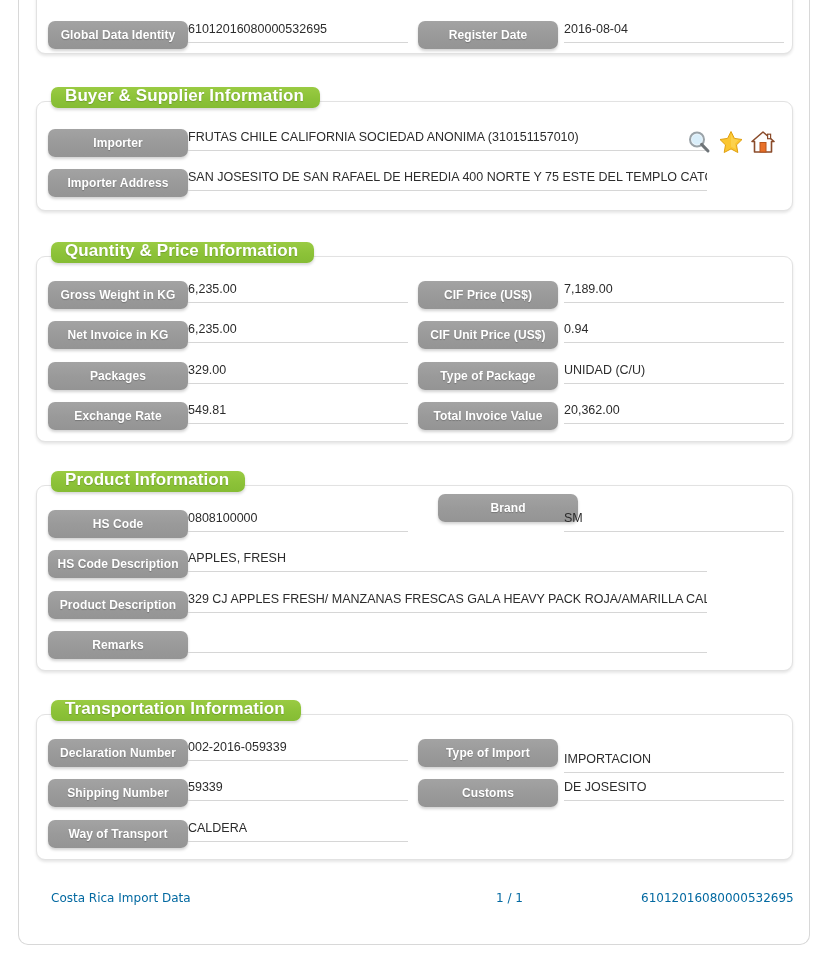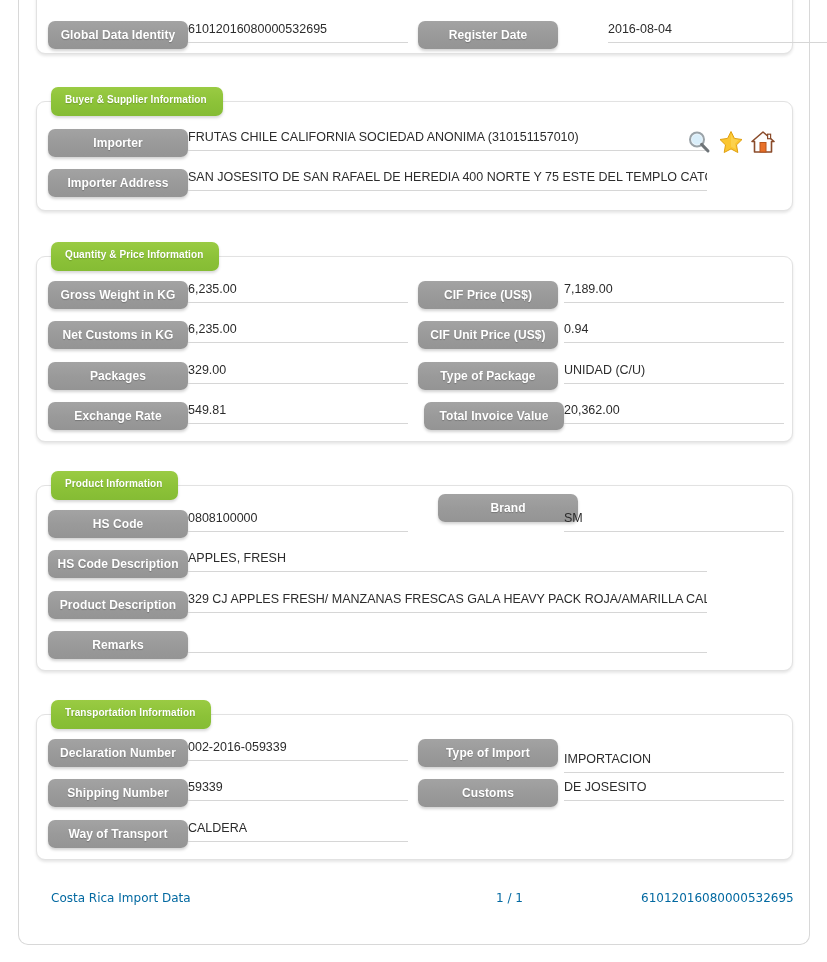--- a/index.html
+++ b/index.html
@@ -38,28 +38,28 @@
     border: 1px solid #e2e2e2;
     border-radius: 9px;
     box-shadow: 0 2px 3px rgba(0,0,0,0.10);
   }
 
   
   .section-tab {
     position: absolute;
     left: 14px;
     top: -15px;
-    height: 29px;
+    height: 21px;
     padding: 0 16px 4px 14px;
     display: flex;
     align-items: center;
     background: linear-gradient(180deg, #9ACB43 0%, #8CC238 55%, #85BC34 100%);
     border-radius: 7px;
     color: #ffffff;
-    font-size: 10px;
+    font-size: 17px;
     font-weight: bold;
     letter-spacing: .1px;
     text-shadow: 0 1px 1px rgba(0,0,0,0.18);
     box-shadow: 0 2px 3px rgba(0,0,0,0.16);
     white-space: nowrap;
     z-index: 5;
   }
 
   
   .pill {
@@ -121,21 +121,21 @@
 
   <div id="doc-frame"></div>
 
   <div class="card" style="left:36px; top:-22px; width:757px; height:76px;">
     <div class="pill wide" style="left:11px; top:42px;">Global Data Identity</div>
     <div class="value-wrap" style="left:151px; top:40px; width:220px; height:24px;">
       <span class="value">61012016080000532695</span>
     </div>
 
     <div class="pill wide" style="left:381px; top:42px;">Register Date</div>
-    <div class="value-wrap" style="left:527px; top:40px; width:220px; height:24px;margin-left:44px;">
+    <div class="value-wrap" style="left:527px; top:40px; width:220px; height:24px;">
       <span class="value">2016-08-04</span>
     </div>
   </div>
 
   <div class="card" style="left:36px; top:101px; width:757px; height:110px;">
     <div class="section-tab">Buyer &amp; Supplier Information</div>
 
     <div class="pill wide" style="left:11px; top:27px;">Importer</div>
     <div class="value-wrap" style="left:151px; top:25px; width:519px; height:24px;">
       <span class="value">FRUTAS CHILE CALIFORNIA SOCIEDAD ANONIMA (310151157010)</span>
@@ -169,21 +169,21 @@
   </div>
 
   <div class="card" style="left:36px; top:256px; width:757px; height:186px;">
     <div class="section-tab">Quantity &amp; Price Information</div>
 
     <div class="pill wide" style="left:11px; top:24px;">Gross Weight in KG</div>
     <div class="value-wrap" style="left:151px; top:22px; width:220px; height:24px;">
       <span class="value">6,235.00</span>
     </div>
 
-    <div class="pill wide" style="left:11px; top:64px;">Net Customs in KG</div>
+    <div class="pill wide" style="left:11px; top:64px;">Net Invoice in KG</div>
     <div class="value-wrap" style="left:151px; top:62px; width:220px; height:24px;">
       <span class="value">6,235.00</span>
     </div>
 
     <div class="pill wide" style="left:11px; top:105px;">Packages</div>
     <div class="value-wrap" style="left:151px; top:103px; width:220px; height:24px;">
       <span class="value">329.00</span>
     </div>
 
     <div class="pill wide" style="left:11px; top:145px;">Exchange Rate</div>
@@ -199,21 +199,21 @@
     <div class="pill wide" style="left:381px; top:64px;">CIF Unit Price (US$)</div>
     <div class="value-wrap" style="left:527px; top:62px; width:220px; height:24px;">
       <span class="value">0.94</span>
     </div>
 
     <div class="pill wide" style="left:381px; top:105px;">Type of Package</div>
     <div class="value-wrap" style="left:527px; top:103px; width:220px; height:24px;">
       <span class="value">UNIDAD (C/U)</span>
     </div>
 
-    <div class="pill wide" style="left:381px; top:145px;margin-left:6px;">Total Invoice Value</div>
+    <div class="pill wide" style="left:381px; top:145px;">Total Invoice Value</div>
     <div class="value-wrap" style="left:527px; top:143px; width:220px; height:24px;">
       <span class="value">20,362.00</span>
     </div>
   </div>
 
   <div class="card" style="left:36px; top:485px; width:757px; height:186px;">
     <div class="section-tab">Product Information</div>
 
     <div class="pill wide" style="left:11px; top:24px;">HS Code</div>
     <div class="value-wrap" style="left:151px; top:22px; width:220px; height:24px;">

